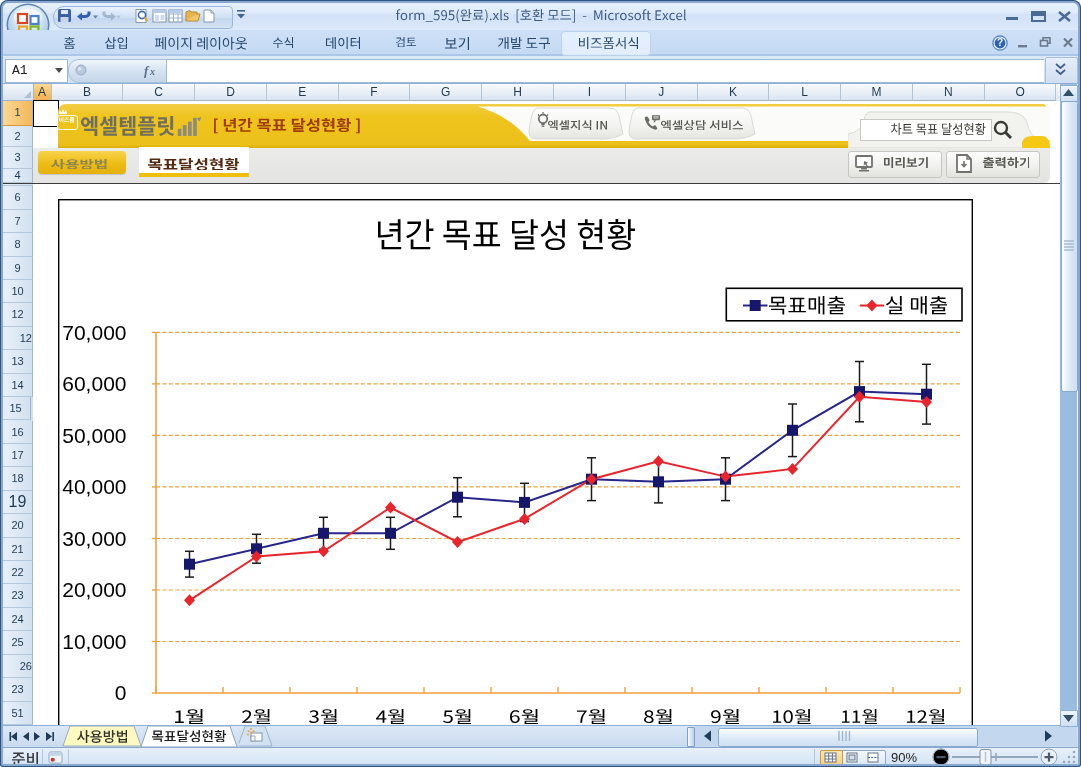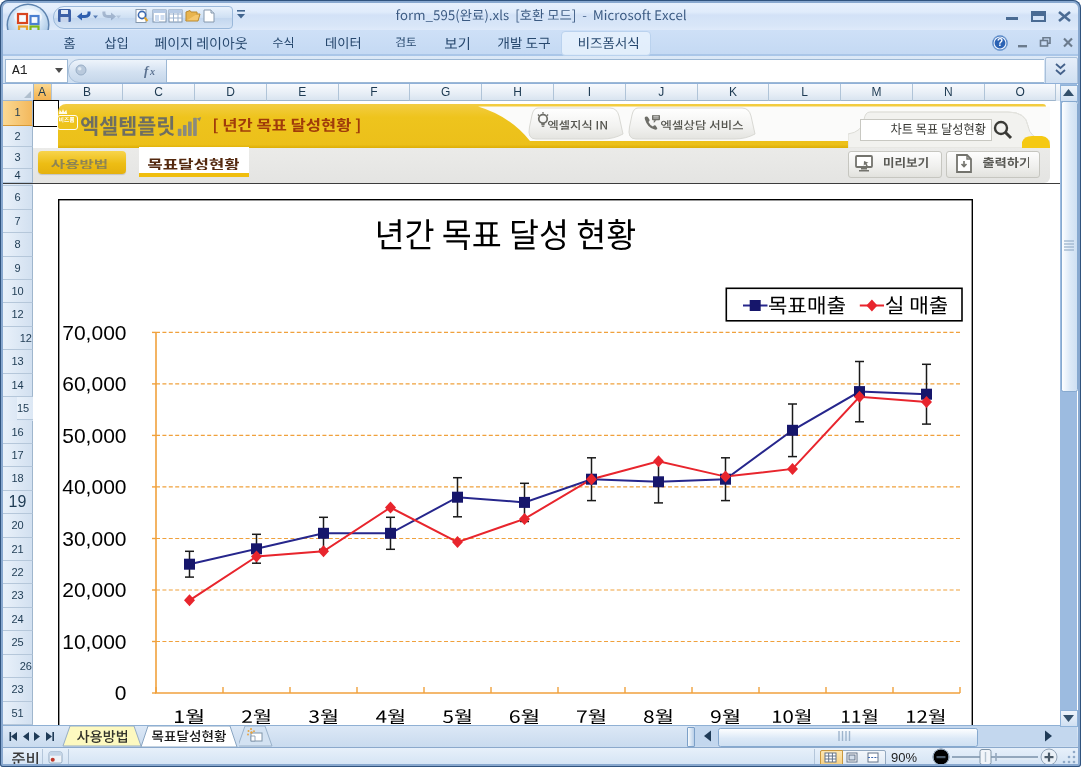--- a/index.html
+++ b/index.html
@@ -188,21 +188,21 @@
 <div class="abs" style="left:3px;top:184.5px;width:29px;height:0.8000000000000114px;background:linear-gradient(90deg,#e9f1fa,#d2e0f0);border-right:1px solid #9fb6cd;border-bottom:1px solid #b5c7da;color:#1d3a52;font-size:11px;text-align:center;line-height:0.8000000000000114px"></div>
 <div class="abs" style="left:3px;top:186.3px;width:29px;height:22.420000000000016px;background:linear-gradient(90deg,#e9f1fa,#d2e0f0);border-right:1px solid #9fb6cd;border-bottom:1px solid #b5c7da;color:#1d3a52;font-size:11px;text-align:center;line-height:22.420000000000016px">6</div>
 <div class="abs" style="left:3px;top:209.72000000000003px;width:29px;height:22.420000000000016px;background:linear-gradient(90deg,#e9f1fa,#d2e0f0);border-right:1px solid #9fb6cd;border-bottom:1px solid #b5c7da;color:#1d3a52;font-size:11px;text-align:center;line-height:22.420000000000016px">7</div>
 <div class="abs" style="left:3px;top:233.14000000000004px;width:29px;height:22.420000000000016px;background:linear-gradient(90deg,#e9f1fa,#d2e0f0);border-right:1px solid #9fb6cd;border-bottom:1px solid #b5c7da;color:#1d3a52;font-size:11px;text-align:center;line-height:22.420000000000016px">8</div>
 <div class="abs" style="left:3px;top:256.56000000000006px;width:29px;height:22.420000000000016px;background:linear-gradient(90deg,#e9f1fa,#d2e0f0);border-right:1px solid #9fb6cd;border-bottom:1px solid #b5c7da;color:#1d3a52;font-size:11px;text-align:center;line-height:22.420000000000016px">9</div>
 <div class="abs" style="left:3px;top:279.9800000000001px;width:29px;height:22.420000000000016px;background:linear-gradient(90deg,#e9f1fa,#d2e0f0);border-right:1px solid #9fb6cd;border-bottom:1px solid #b5c7da;color:#1d3a52;font-size:11px;text-align:center;line-height:22.420000000000016px">10</div>
 <div class="abs" style="left:3px;top:303.4000000000001px;width:29px;height:22.420000000000016px;background:linear-gradient(90deg,#e9f1fa,#d2e0f0);border-right:1px solid #9fb6cd;border-bottom:1px solid #b5c7da;color:#1d3a52;font-size:11px;text-align:center;line-height:22.420000000000016px">12</div>
 <div class="abs" style="left:3px;top:326.8200000000001px;width:29px;height:22.420000000000016px;background:linear-gradient(90deg,#e9f1fa,#d2e0f0);border-right:1px solid #9fb6cd;border-bottom:1px solid #b5c7da;color:#1d3a52;font-size:11px;text-align:right;line-height:22.420000000000016px">12</div>
 <div class="abs" style="left:3px;top:350.2400000000001px;width:29px;height:22.420000000000016px;background:linear-gradient(90deg,#e9f1fa,#d2e0f0);border-right:1px solid #9fb6cd;border-bottom:1px solid #b5c7da;color:#1d3a52;font-size:11px;text-align:center;line-height:22.420000000000016px">13</div>
 <div class="abs" style="left:3px;top:373.66000000000014px;width:29px;height:22.420000000000016px;background:linear-gradient(90deg,#e9f1fa,#d2e0f0);border-right:1px solid #9fb6cd;border-bottom:1px solid #b5c7da;color:#1d3a52;font-size:11px;text-align:center;line-height:22.420000000000016px">14</div>
-<div class="abs" style="left:17px;top:397.08000000000015px;width:29px;height:22.420000000000016px;background:linear-gradient(90deg,#e9f1fa,#d2e0f0);border-right:1px solid #9fb6cd;border-bottom:1px solid #b5c7da;color:#1d3a52;font-size:11px;text-align:left;line-height:22.420000000000016px">15</div>
+<div class="abs" style="left:1px;top:397.08000000000015px;width:29px;height:22.420000000000016px;background:linear-gradient(90deg,#e9f1fa,#d2e0f0);border-right:1px solid #9fb6cd;border-bottom:1px solid #b5c7da;color:#1d3a52;font-size:11px;text-align:center;line-height:22.420000000000016px">15</div>
 <div class="abs" style="left:3px;top:420.50000000000017px;width:29px;height:22.420000000000016px;background:linear-gradient(90deg,#e9f1fa,#d2e0f0);border-right:1px solid #9fb6cd;border-bottom:1px solid #b5c7da;color:#1d3a52;font-size:11px;text-align:center;line-height:22.420000000000016px">16</div>
 <div class="abs" style="left:3px;top:443.9200000000002px;width:29px;height:22.420000000000016px;background:linear-gradient(90deg,#e9f1fa,#d2e0f0);border-right:1px solid #9fb6cd;border-bottom:1px solid #b5c7da;color:#1d3a52;font-size:11px;text-align:center;line-height:22.420000000000016px">17</div>
 <div class="abs" style="left:3px;top:467.3400000000002px;width:29px;height:22.420000000000016px;background:linear-gradient(90deg,#e9f1fa,#d2e0f0);border-right:1px solid #9fb6cd;border-bottom:1px solid #b5c7da;color:#1d3a52;font-size:11px;text-align:center;line-height:22.420000000000016px">18</div>
 <div class="abs" style="left:3px;top:490.7600000000002px;width:29px;height:22.41999999999996px;background:linear-gradient(90deg,#e9f1fa,#d2e0f0);border-right:1px solid #9fb6cd;border-bottom:1px solid #b5c7da;color:#1d3a52;font-size:16px;text-align:center;line-height:22.41999999999996px">19</div>
 <div class="abs" style="left:3px;top:514.1800000000002px;width:29px;height:22.41999999999996px;background:linear-gradient(90deg,#e9f1fa,#d2e0f0);border-right:1px solid #9fb6cd;border-bottom:1px solid #b5c7da;color:#1d3a52;font-size:11px;text-align:center;line-height:22.41999999999996px">20</div>
 <div class="abs" style="left:3px;top:537.6000000000001px;width:29px;height:22.41999999999996px;background:linear-gradient(90deg,#e9f1fa,#d2e0f0);border-right:1px solid #9fb6cd;border-bottom:1px solid #b5c7da;color:#1d3a52;font-size:11px;text-align:center;line-height:22.41999999999996px">21</div>
 <div class="abs" style="left:3px;top:561.0200000000001px;width:29px;height:22.41999999999996px;background:linear-gradient(90deg,#e9f1fa,#d2e0f0);border-right:1px solid #9fb6cd;border-bottom:1px solid #b5c7da;color:#1d3a52;font-size:11px;text-align:center;line-height:22.41999999999996px">22</div>
 <div class="abs" style="left:3px;top:584.44px;width:29px;height:22.41999999999996px;background:linear-gradient(90deg,#e9f1fa,#d2e0f0);border-right:1px solid #9fb6cd;border-bottom:1px solid #b5c7da;color:#1d3a52;font-size:11px;text-align:center;line-height:22.41999999999996px">23</div>
 <div class="abs" style="left:3px;top:607.86px;width:29px;height:22.41999999999996px;background:linear-gradient(90deg,#e9f1fa,#d2e0f0);border-right:1px solid #9fb6cd;border-bottom:1px solid #b5c7da;color:#1d3a52;font-size:11px;text-align:center;line-height:22.41999999999996px">24</div>
 <div class="abs" style="left:3px;top:631.28px;width:29px;height:22.41999999999996px;background:linear-gradient(90deg,#e9f1fa,#d2e0f0);border-right:1px solid #9fb6cd;border-bottom:1px solid #b5c7da;color:#1d3a52;font-size:11px;text-align:center;line-height:22.41999999999996px">25</div>

